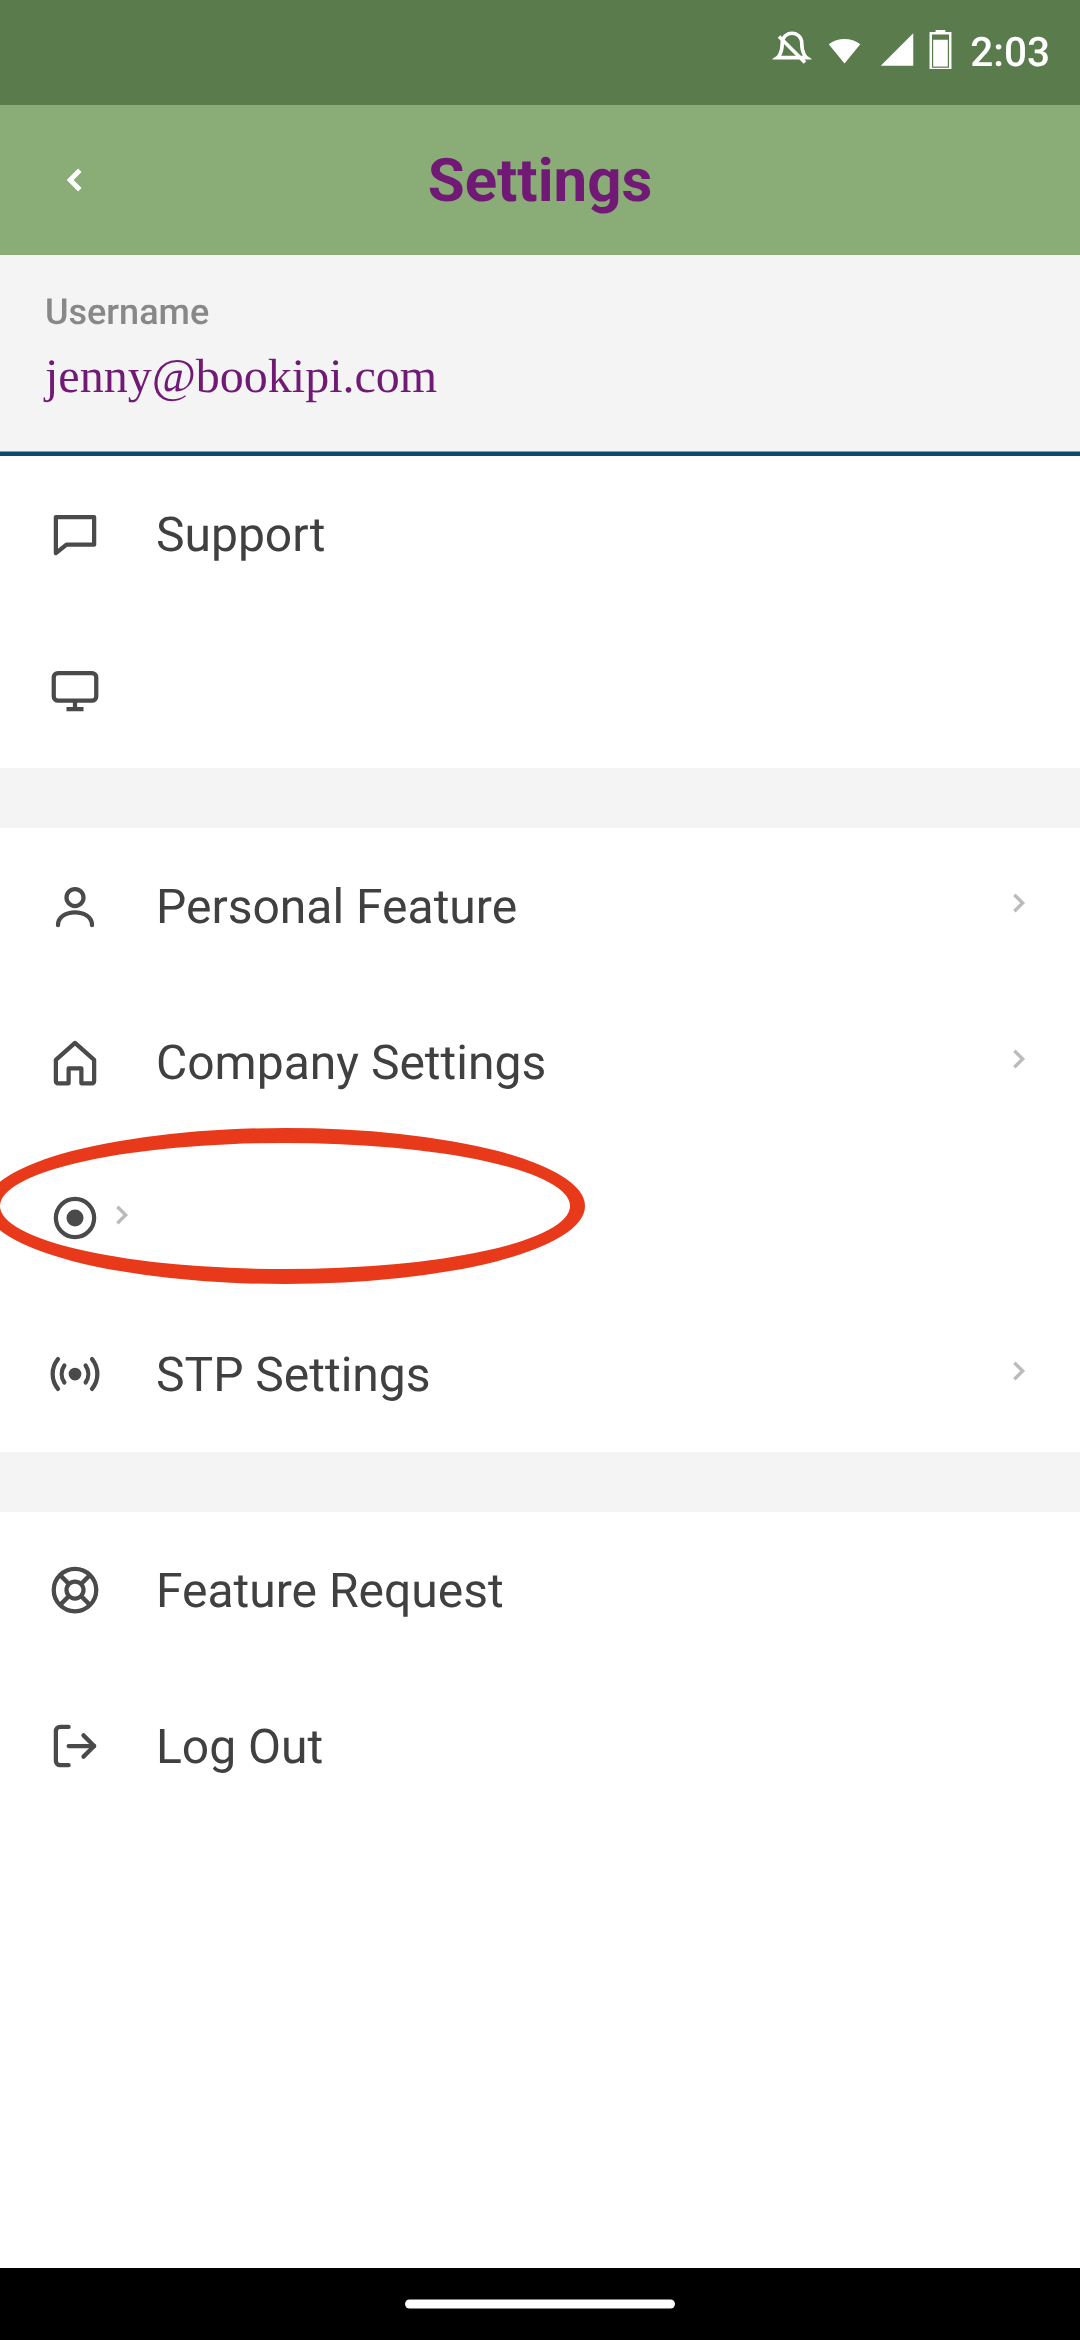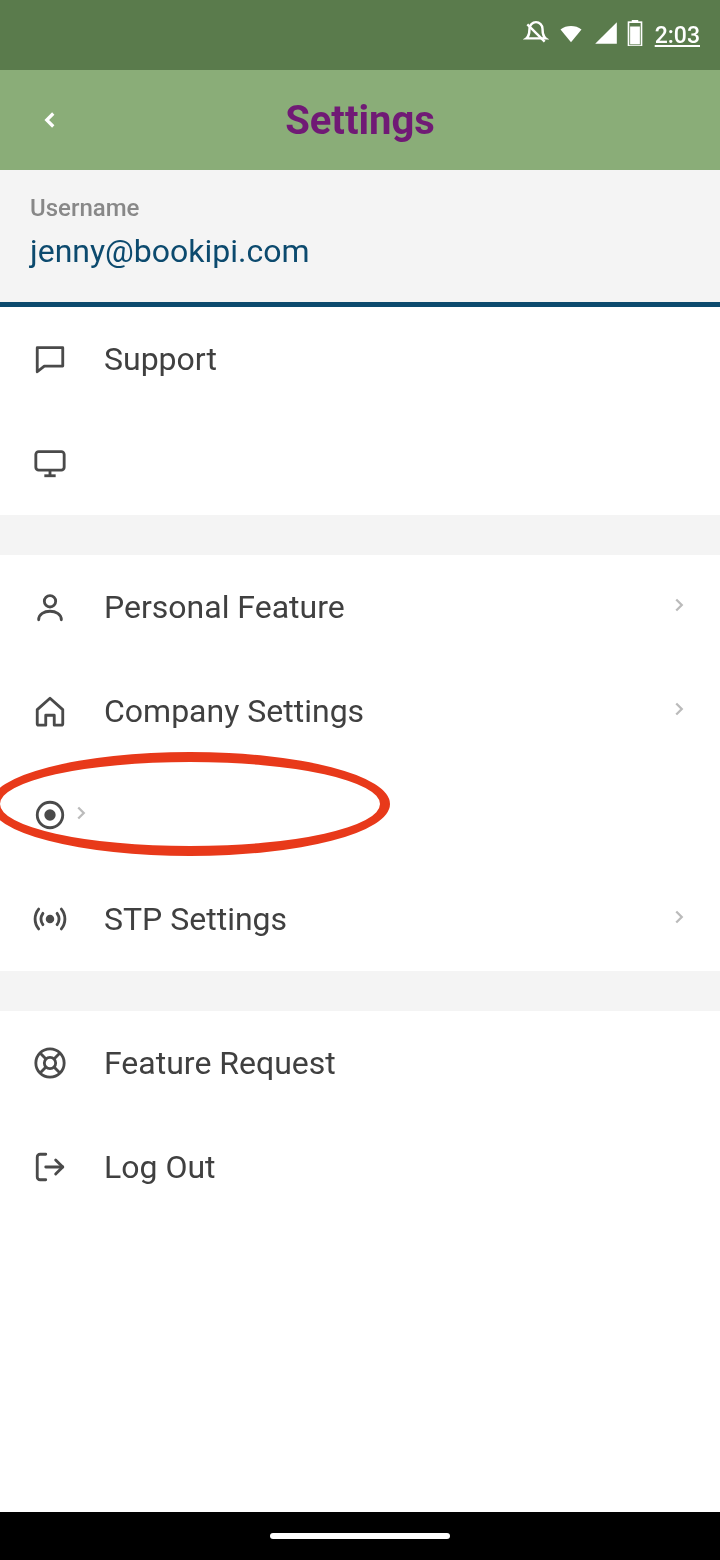--- a/index.html
+++ b/index.html
@@ -24,24 +24,23 @@
     padding: 0 20px;
     color: #fff;
     gap: 8px;
   }
   .status-icons {
     display: flex;
     align-items: center;
     gap: 8px;
   }
   .status-time {
-    font-size: 23px;
+    font-size: 27px;
     font-weight: 500;
     margin-left: 4px;
-    text-decoration: underline;
   }
   .app-bar {
     height: 100px;
     background: #8aad78;
     display: flex;
     align-items: center;
     padding: 0 30px;
     position: relative;
   }
   .back-btn {
@@ -56,31 +55,32 @@
     color: #701a75;
     font-size: 40px;
     font-weight: 700;
     position: absolute;
     left: 50%;
     transform: translateX(-50%);
   }
   .user-section {
     background: #f4f4f4;
     padding: 24px 30px 32px;
-    border-bottom: 5px solid #0c4a6e;
+    border-bottom: 3px solid #0c4a6e;
   }
   .user-label {
     font-size: 24px;
     color: #888;
     font-weight: 500;
   }
   .user-value {
     font-size: 32px;
-    color: #0c4a6e;
+    color: #701a75;
     margin-top: 10px;
+    font-family: Liberation Serif, serif;
   }
   .section {
     background: #fff;
   }
   .gap {
     height: 40px;
     background: #f4f4f4;
   }
   .list-item {
     display: flex;

